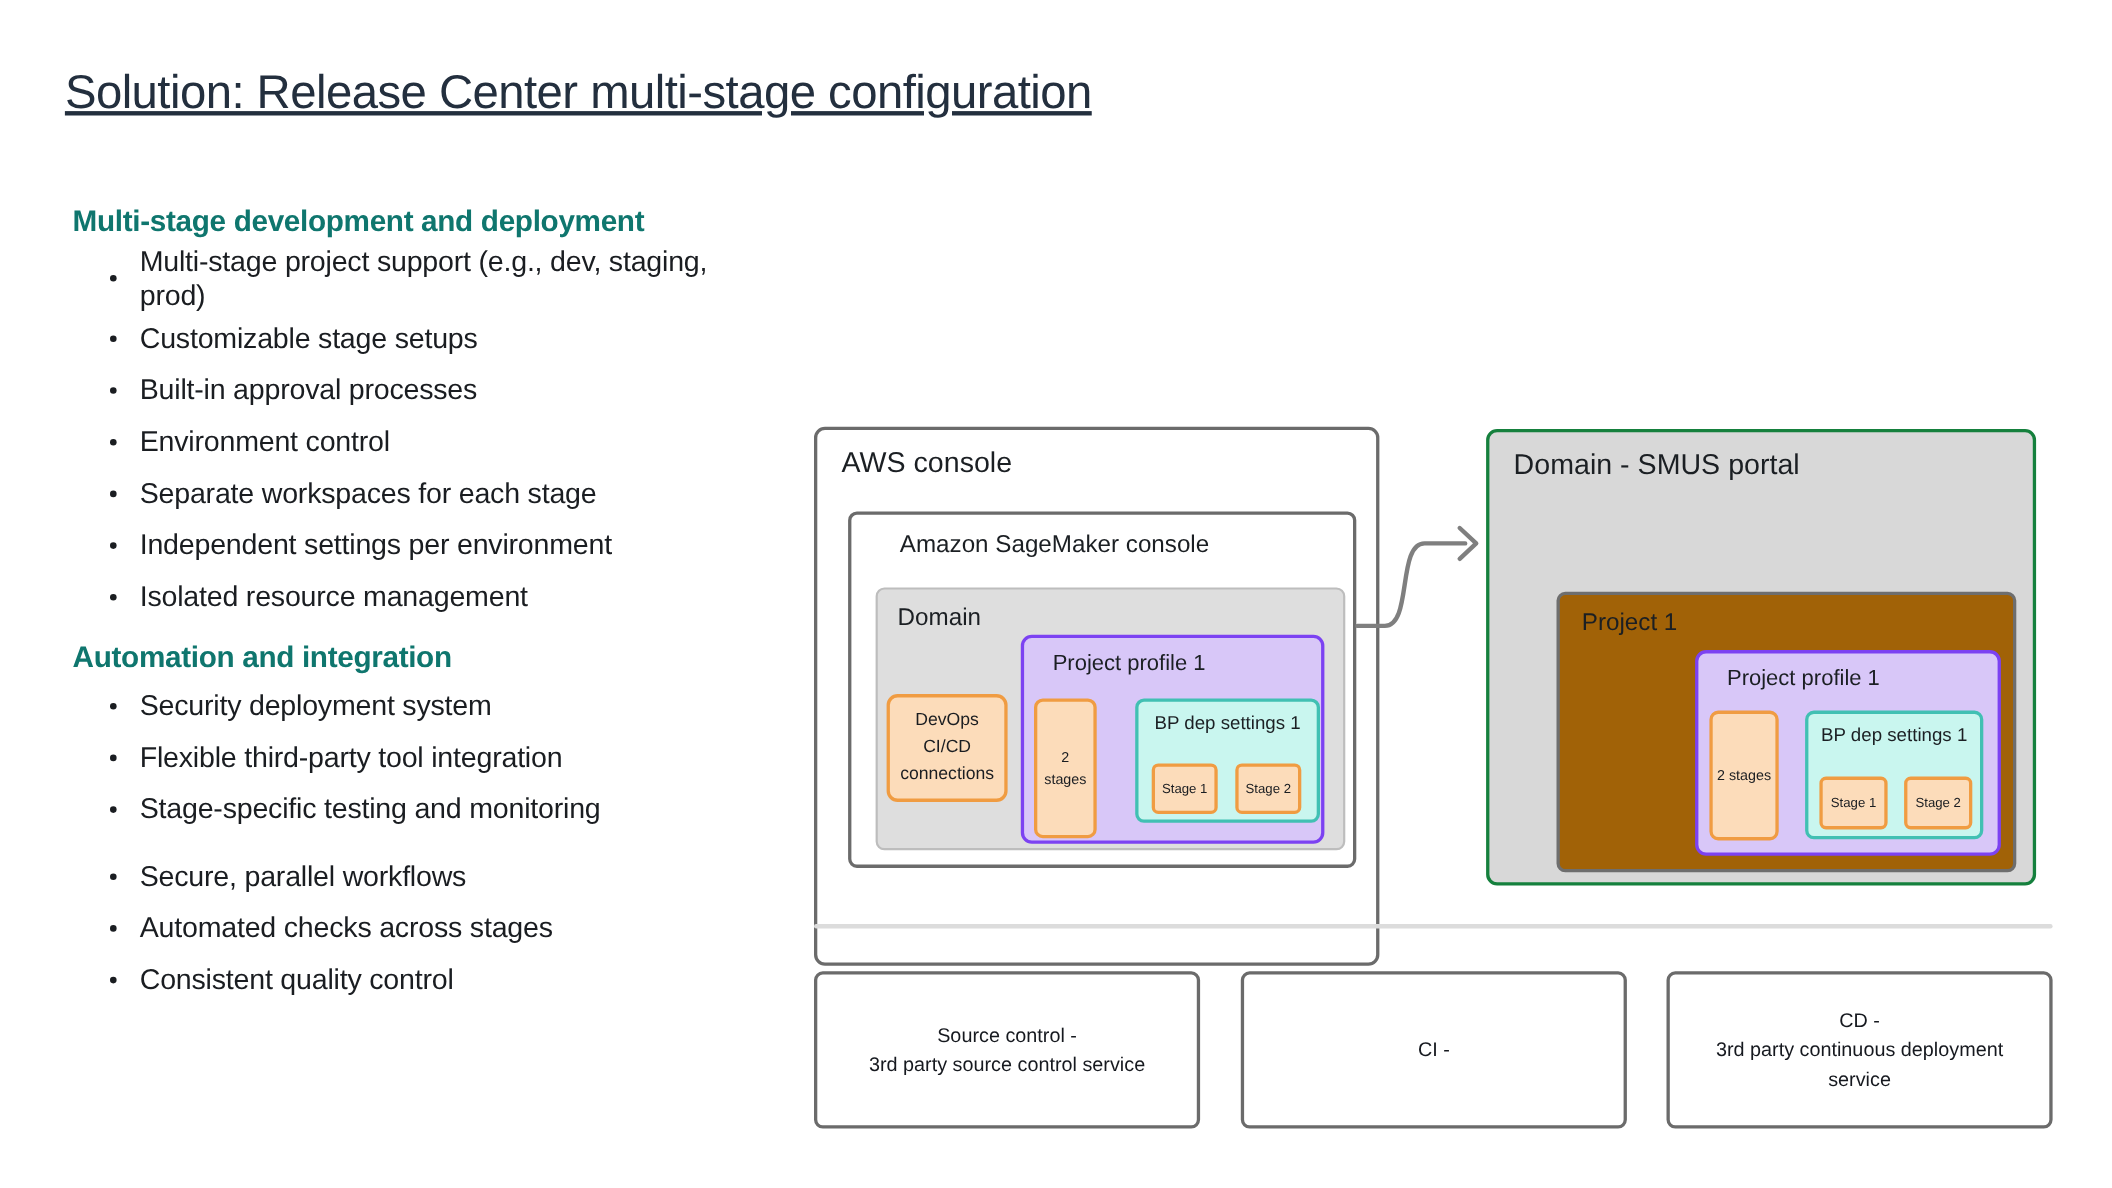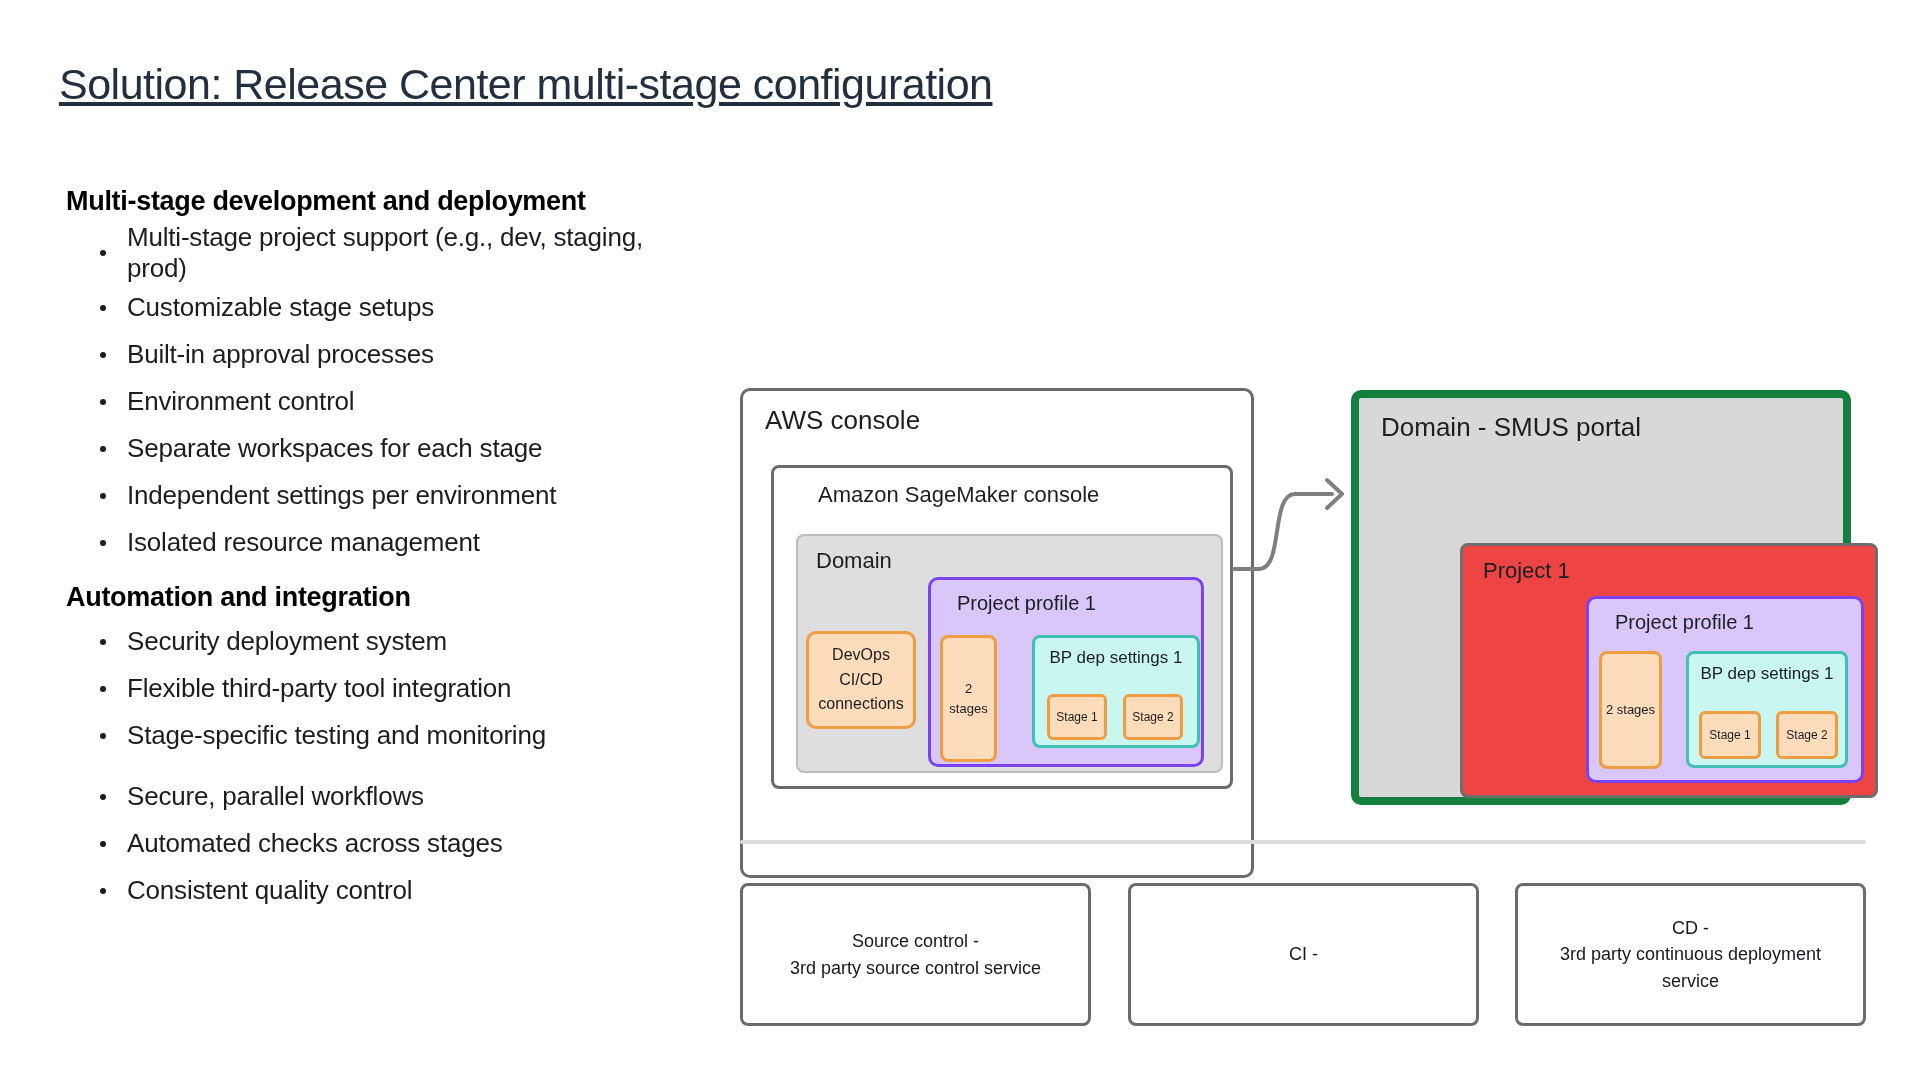--- a/index.html
+++ b/index.html
@@ -10,21 +10,21 @@
     color:#1a1d21;
   }
   
   .page-title{
     position:absolute;left:59px;top:60px;
     font-size:43px;font-weight:300;color:#232f3e;letter-spacing:-0.5px;text-decoration:underline;
   }
   
   .left-panel{position:absolute;left:66px;top:184px;width:610px;}
   .section-heading{
-    font-size:27px;font-weight:700;color:#000000;
+    font-size:27px;font-weight:700;color:#0f766e;
     line-height:34px;margin:0;letter-spacing:-0.3px;
   }
   .section-heading + ul{margin-top:4px;}
   .bullet-list{list-style:none;margin:3px 0 14px 0;padding:0;}
   .section-heading:not(:first-child){margin-top:14px;}
   .bullet-list li{
     min-height:47px;display:flex;align-items:center;
     font-size:26px;color:#1a1d21;letter-spacing:-0.2px;
   }
   .bullet-list li::before{
@@ -48,23 +48,23 @@
   .domain-label{left:18px;top:12px;font-size:22px;}
   .devops-box{left:8px;top:95px;width:110px;height:98px;border-radius:10px;font-size:16px;line-height:1.55;padding:2px;}
   .profile-box-l{left:130px;top:41px;width:276px;height:190px;border-radius:10px;}
   .profile-label{left:26px;top:12px;font-size:20px;}
   .stages-box-l{left:9px;top:55px;width:57px;height:127px;border-radius:8px;font-size:13px;line-height:1.5;padding:2px;}
   .bp-box-l{left:101px;top:55px;width:168px;height:113px;border-radius:8px;}
   .bp-label{position:absolute;left:0;right:0;top:10px;text-align:center;font-size:17px;color:#1b1f23;}
   .stage1-l{left:12px;top:56px;width:60px;height:46px;border-radius:6px;font-size:12px;}
   .stage2-l{left:88px;top:56px;width:60px;height:46px;border-radius:6px;font-size:12px;}
   
-  .smus-box{left:1351px;top:390px;width:500px;height:415px;background:#d8d8d8;border:8px solid #15803d;border-radius:10px;}
+  .smus-box{left:1351px;top:390px;width:500px;height:415px;background:#d8d8d8;border:3px solid #15803d;border-radius:10px;}
   .smus-label{left:22px;top:14px;font-size:26px;}
-  .project1-box{left:61px;top:145px;width:418px;height:255px;background:#ef4444;border:3px solid #6e6e6e;border-radius:8px;margin-left:40px;}
+  .project1-box{left:61px;top:145px;width:418px;height:255px;background:#a16207;border:3px solid #6e6e6e;border-radius:8px;}
   .project1-label{left:20px;top:12px;font-size:22px;}
   .profile-box-r{left:123px;top:50px;width:278px;height:187px;border-radius:10px;}
   .stages-box-r{left:10px;top:52px;width:63px;height:118px;border-radius:8px;font-size:13px;line-height:1.5;padding:2px;}
   .bp-box-r{left:97px;top:52px;width:162px;height:117px;border-radius:8px;}
   .stage1-r{left:10px;top:57px;width:62px;height:48px;border-radius:6px;font-size:12px;}
   .stage2-r{left:87px;top:57px;width:62px;height:48px;border-radius:6px;font-size:12px;}
   
   .flow-arrow{position:absolute;left:0;top:0;width:1920px;height:1080px;pointer-events:none;}
   .divider{position:absolute;left:740px;top:840px;width:1126px;height:4px;background:#dcdcdc;border-radius:2px;}
   .int-card{

